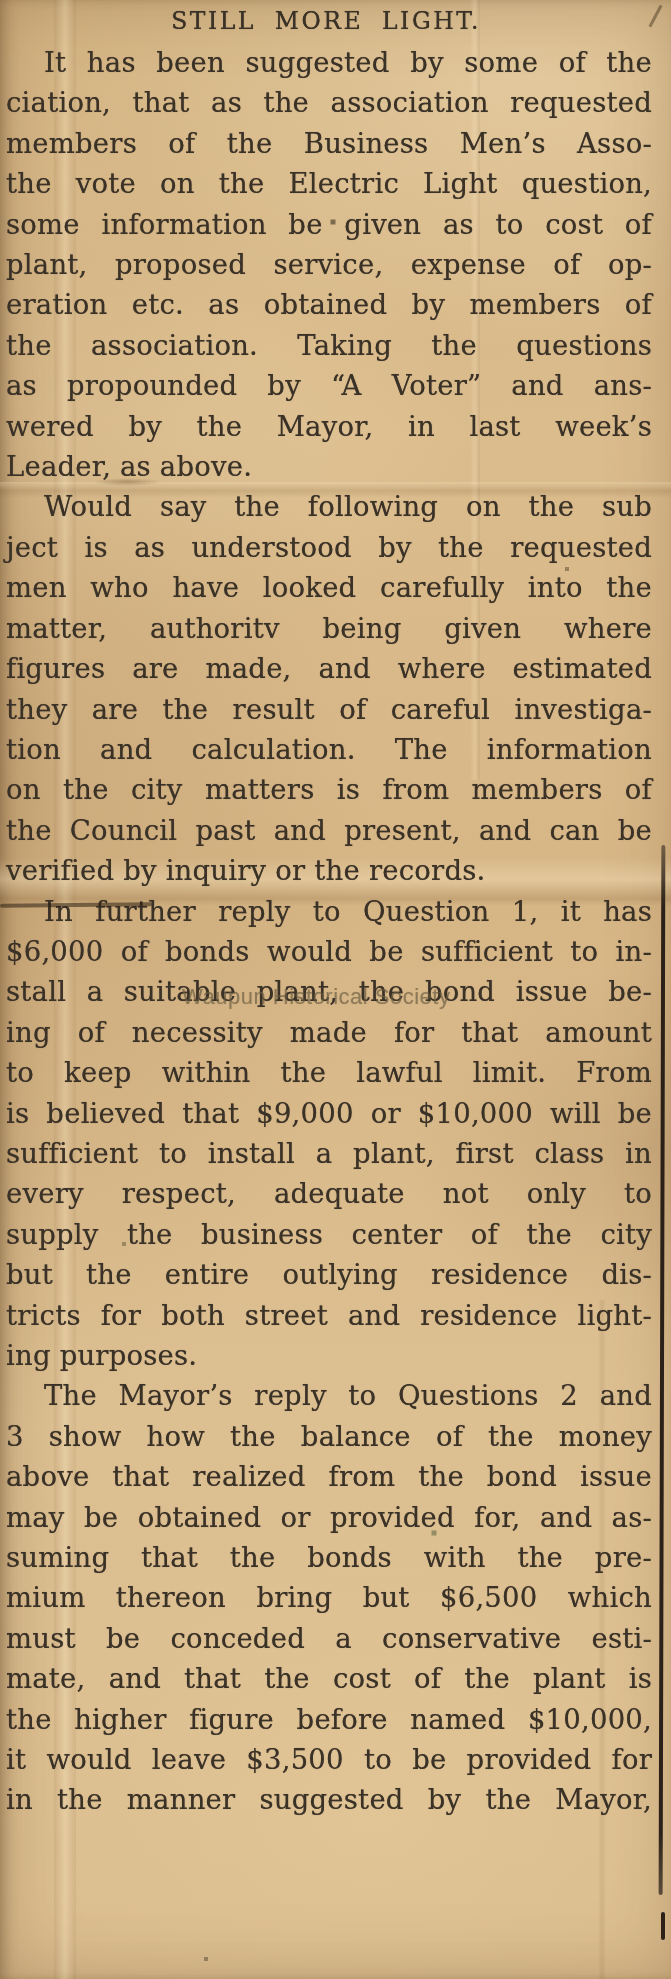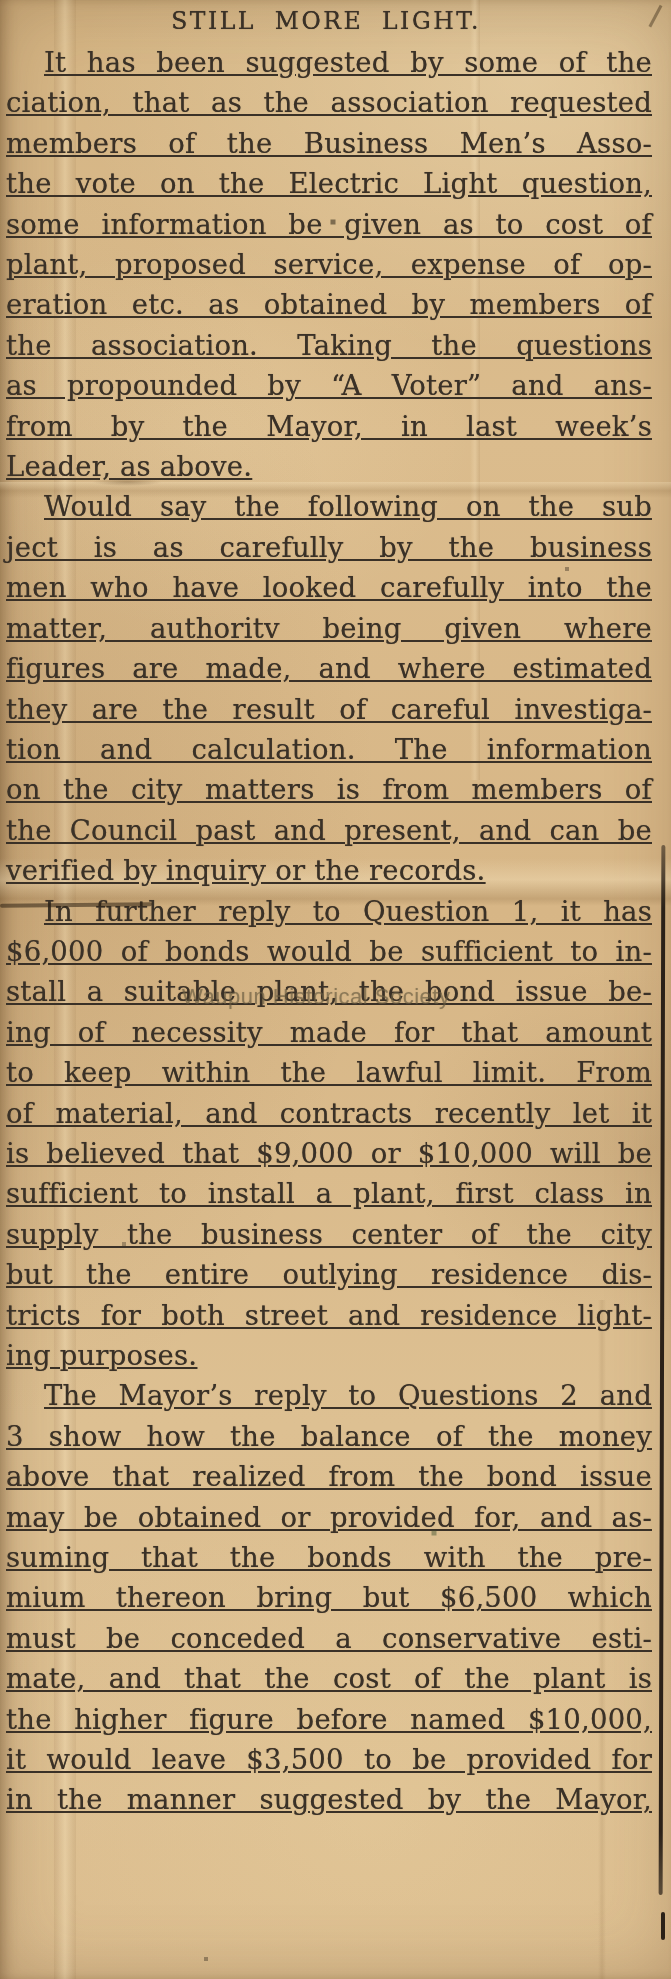--- a/index.html
+++ b/index.html
@@ -39,21 +39,21 @@
   }
 
   
   .article-body {
     position: absolute; top: 42px; left: 6px; right: 26px;
     font-size: 27.5px;
     line-height: 40.4px;
     letter-spacing: 0.2px;
     text-shadow: 0 0 0.7px rgba(58,49,39,0.65);
   }
-  .line { text-align: justify; text-align-last: justify; text-decoration: underline; }
+  .line { text-align: justify; text-align-last: justify; }
   .line.left { text-align: center; text-align-last: left; }
   .line.indent { text-indent: 38px; }
 
   
   .watermark {
     position: absolute; top: 984px; left: 182px;
     font-family: "Liberation Sans", sans-serif;
     font-size: 22px; letter-spacing: 0.5px;
     color: rgba(106,92,66,0.55);
     text-shadow: 0 0 1px rgba(106,92,66,0.35);
@@ -141,40 +141,40 @@
   <div class="article-body">
       <div class="line indent">It has been suggested by some of the</div>
       <div class="line">ciation, that as the association requested</div>
       <div class="line">members of the Business Men’s Asso-</div>
       <div class="line">the vote on the Electric Light question,</div>
       <div class="line">some information be given as to cost of</div>
       <div class="line">plant, proposed service, expense of op-</div>
       <div class="line">eration etc. as obtained by members of</div>
       <div class="line">the association. Taking the questions</div>
       <div class="line">as propounded by “A Voter” and ans-</div>
-      <div class="line">from by the Mayor, in last week’s</div>
+      <div class="line">wered by the Mayor, in last week’s</div>
       <div class="line left">Leader, as above.</div>
       <div class="line indent">Would say the following on the sub</div>
-      <div class="line">ject is as carefully by the business</div>
+      <div class="line">ject is as understood by the requested</div>
       <div class="line">men who have looked carefully into the</div>
       <div class="line">matter, authoritv being given where</div>
       <div class="line">figures are made, and where estimated</div>
       <div class="line">they are the result of careful investiga-</div>
       <div class="line">tion and calculation. The information</div>
       <div class="line">on the city matters is from members of</div>
       <div class="line">the Council past and present, and can be</div>
       <div class="line left">verified by inquiry or the records.</div>
       <div class="line indent">In further reply to Question 1, it has</div>
       <div class="line">$6,000 of bonds would be sufficient to in-</div>
       <div class="line">stall a suitable plant, the bond issue be-</div>
       <div class="line">ing of necessity made for that amount</div>
       <div class="line">to keep within the lawful limit. From</div>
-      <div class="line">of material, and contracts recently let it</div>
       <div class="line">is believed that $9,000 or $10,000 will be</div>
       <div class="line">sufficient to install a plant, first class in</div>
+      <div class="line">every respect, adequate not only to</div>
       <div class="line">supply the business center of the city</div>
       <div class="line">but the entire outlying residence dis-</div>
       <div class="line">tricts for both street and residence light-</div>
       <div class="line left">ing purposes.</div>
       <div class="line indent">The Mayor’s reply to Questions 2 and</div>
       <div class="line">3 show how the balance of the money</div>
       <div class="line">above that realized from the bond issue</div>
       <div class="line">may be obtained or provided for, and as-</div>
       <div class="line">suming that the bonds with the pre-</div>
       <div class="line">mium thereon bring but $6,500 which</div>

